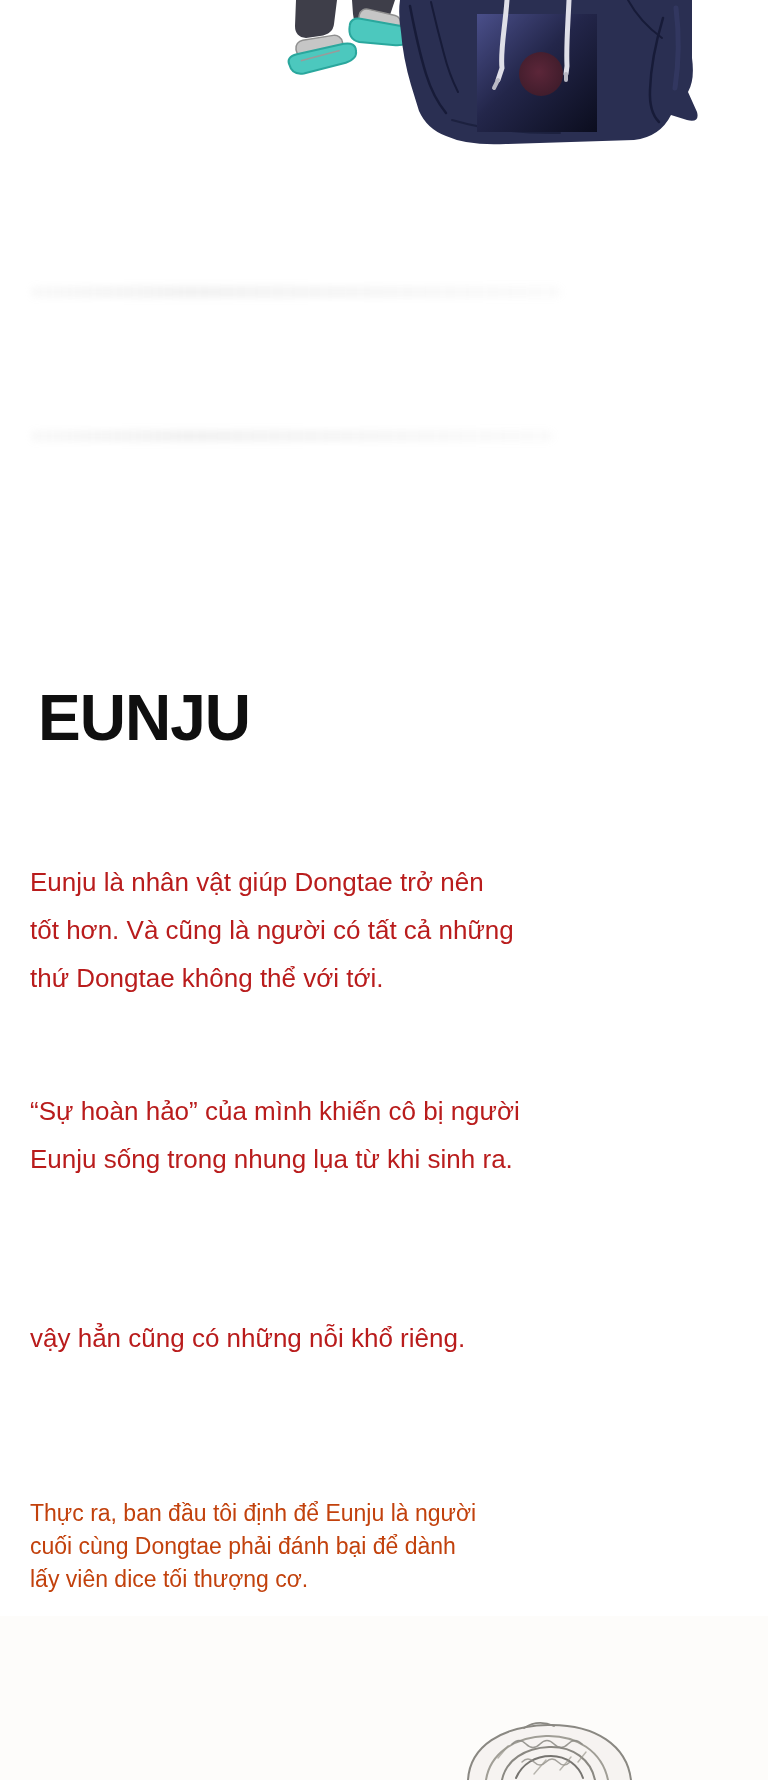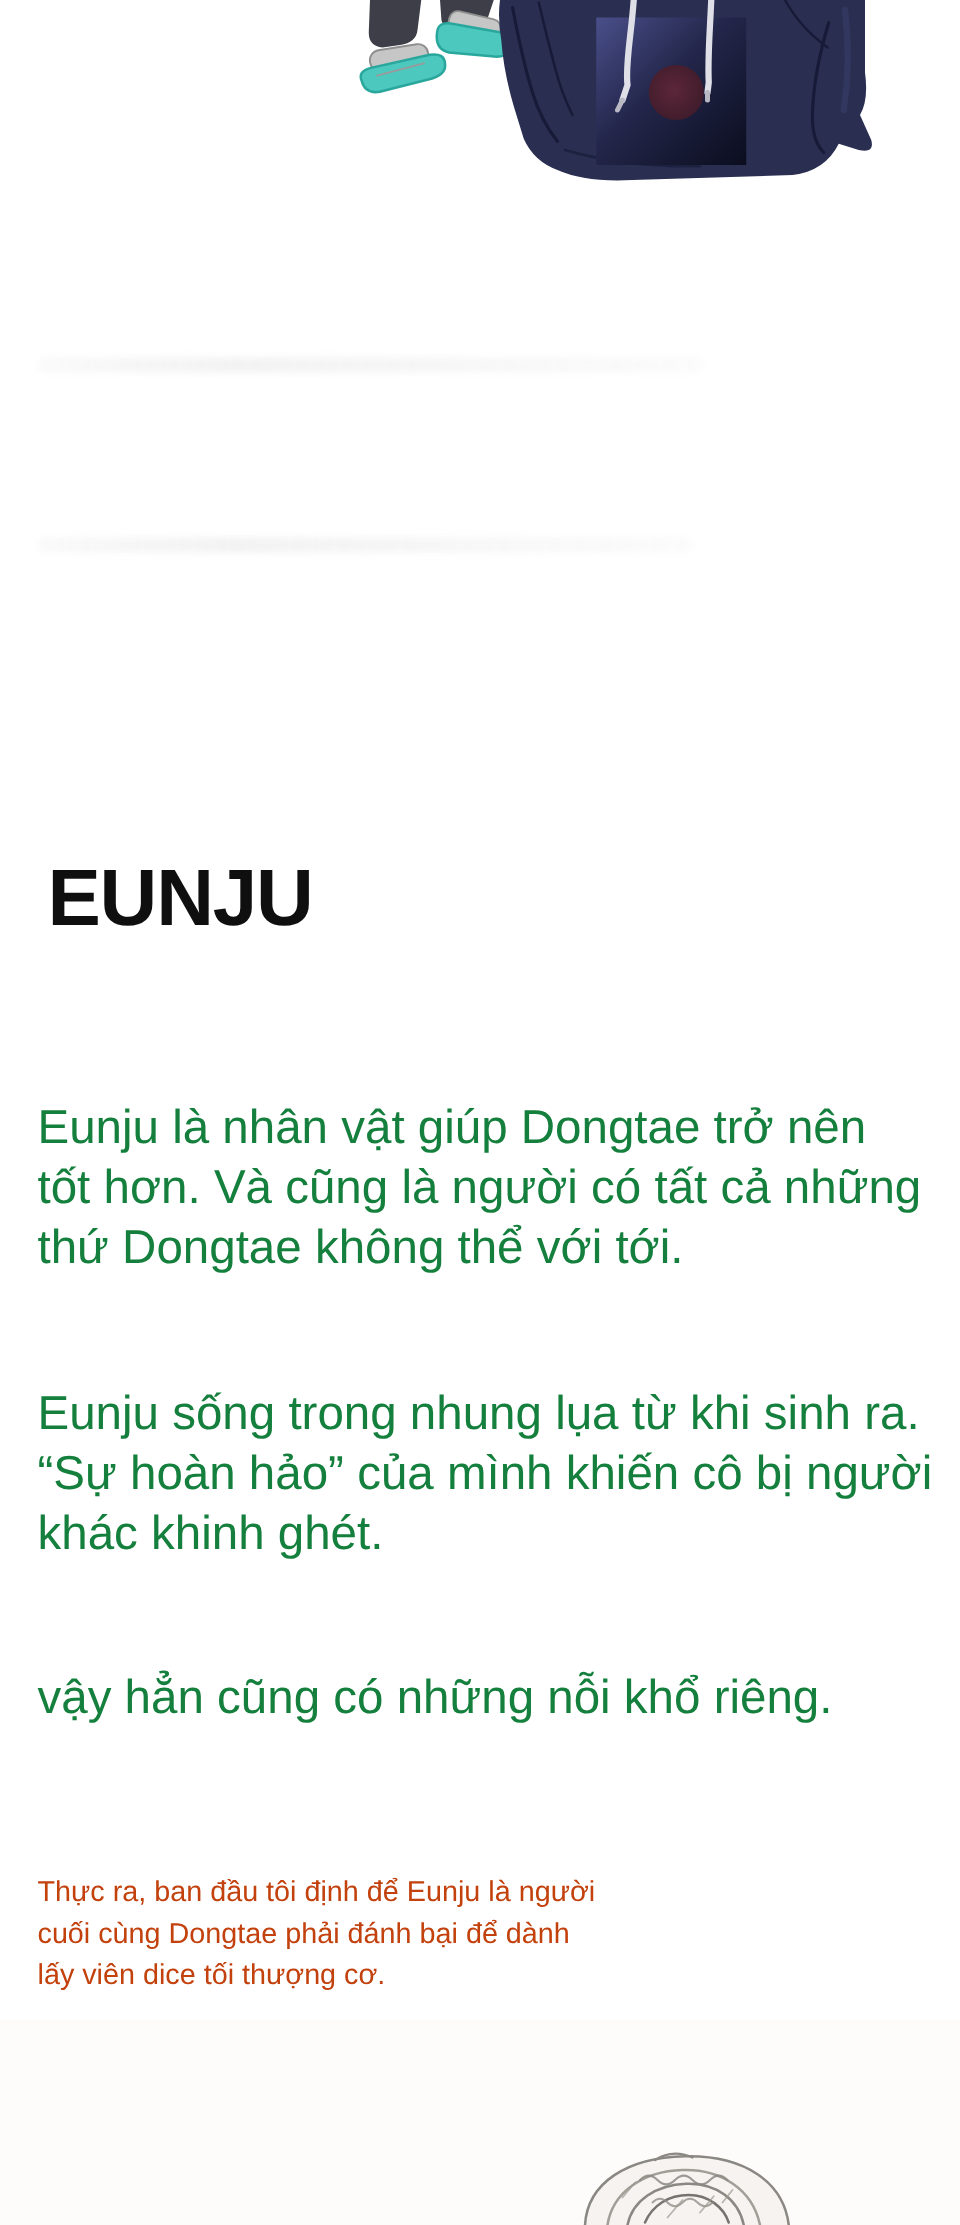--- a/index.html
+++ b/index.html
@@ -50,25 +50,24 @@
     line-height: 1.1;
     white-space: nowrap;
     margin-top: 35px;
   }
 
   
   .bio-para {
     position: absolute;
     left: 30px;
     width: 720px;
-    font-size: 38px;
+    font-size: 26px;
     line-height: 48px;
-    color: #15803d;
+    color: #b91c1c;
     font-weight: 400;
-    margin-top: 20px;
   }
   #para-1 { top: 858px; }
   #para-2 { top: 1087px; }
   #para-3 { top: 1314px; }
   .bio-line { display: block; white-space: nowrap; }
 
   
   #footnote {
     position: absolute;
     left: 30px;
@@ -151,23 +150,22 @@
 
   <h1 id="heading">EUNJU</h1>
 
   <div id="para-1" class="bio-para">
     <span class="bio-line">Eunju là nhân vật giúp Dongtae trở nên</span>
     <span class="bio-line">tốt hơn. Và cũng là người có tất cả những</span>
     <span class="bio-line">thứ Dongtae không thể với tới.</span>
   </div>
 
   <div id="para-2" class="bio-para">
+    <span class="bio-line">“Sự hoàn hảo” của mình khiến cô bị người</span>
     <span class="bio-line">Eunju sống trong nhung lụa từ khi sinh ra.</span>
-    <span class="bio-line">“Sự hoàn hảo” của mình khiến cô bị người</span>
-    <span class="bio-line">khác khinh ghét.</span>
   </div>
 
   <div id="para-3" class="bio-para">
     <span class="bio-line">vậy hẳn cũng có những nỗi khổ riêng.</span>
   </div>
 
   <div id="footnote">
     <span class="bio-line">Thực ra, ban đầu tôi định để Eunju là người</span>
     <span class="bio-line">cuối cùng Dongtae phải đánh bại để dành</span>
     <span class="bio-line">lấy viên dice tối thượng cơ.</span>

